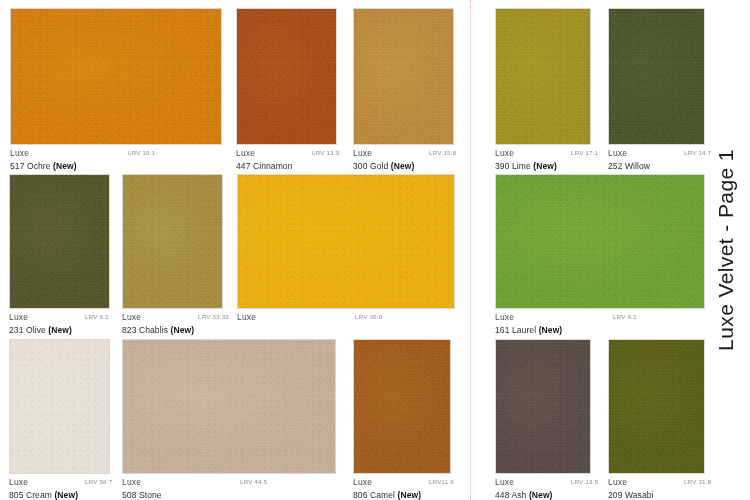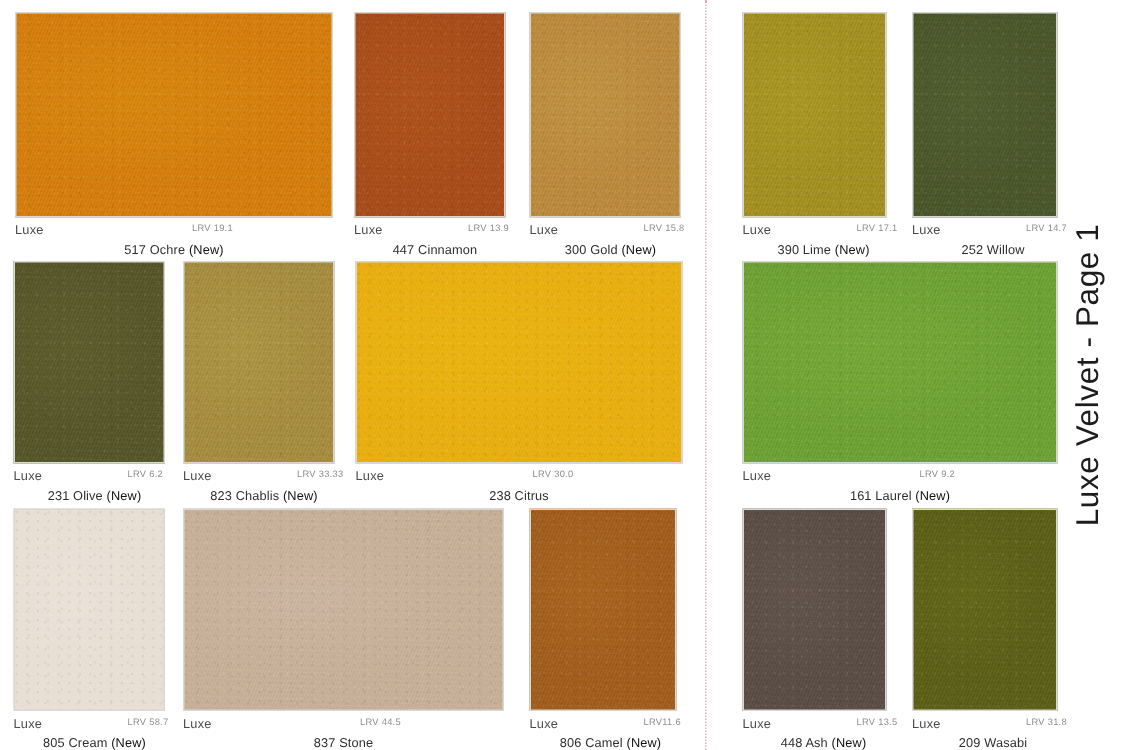--- a/index.html
+++ b/index.html
@@ -16,21 +16,20 @@
     color: #3a3a3a;
     position: relative;
   }
 
   #page {
     position: absolute;
     inset: 0;
     width: 750px;
     height: 500px;
     background: #ffffff;
-    text-align: center;
   }
 
   
   .divider {
     position: absolute;
     top: 0;
     bottom: 0;
     width: 0;
     border-left: 1px dotted #f0a8b4;
   }
@@ -104,21 +103,21 @@
     color: #8d8d8d;
     letter-spacing: .2px;
   }
   .name {
     font-size: 8.5px;
     color: #2e2e2e;
     letter-spacing: .1px;
     margin-top: 1px;
   }
   .name b {
-    font-weight: 400;
+    font-weight: 700;
     color: #111111;
   }
 
   
   .page-title {
     position: absolute;
     right: 4px;
     top: 0;
     height: 500px;
     width: 40px;
@@ -216,21 +215,20 @@
         <div class="name"><span>823 Chablis</span> <b>(New)</b></div>
       </div>
       <div class="cell" style="left: 237px; top: 174px; width: 218px; height: 135px;">
         <div class="chip" style="background: rgb(233, 177, 17);"></div>
       </div>
       <div class="caption" style="left: 237px; top: 312px; width: 218px;">
         <div class="cap-top">
           <div class="brand">Luxe</div>
           <div class="lrv" style="left: 118px;">LRV  30.0</div>
         </div>
-        <div class="name"><span>238 Citrus</span></div>
       </div>
       <div class="cell" style="left: 495px; top: 174px; width: 210px; height: 135px;">
         <div class="chip" style="background: rgb(114, 164, 54);"></div>
       </div>
       <div class="caption" style="left: 495px; top: 312px; width: 210px;">
         <div class="cap-top">
           <div class="brand">Luxe</div>
           <div class="lrv" style="left: 118px;">LRV 9.2</div>
         </div>
         <div class="name"><span>161 Laurel</span> <b>(New)</b></div>
@@ -246,21 +244,21 @@
         <div class="name"><span>805 Cream</span> <b>(New)</b></div>
       </div>
       <div class="cell" style="left: 122px; top: 339px; width: 214px; height: 135px;">
         <div class="chip" style="background: rgb(201, 178, 156);"></div>
       </div>
       <div class="caption" style="left: 122px; top: 477px; width: 214px;">
         <div class="cap-top">
           <div class="brand">Luxe</div>
           <div class="lrv" style="left: 118px;">LRV 44.5</div>
         </div>
-        <div class="name"><span>837 Stone</span></div>
+        <div class="name"><span>508 Stone</span></div>
       </div>
       <div class="cell" style="left: 353px; top: 339px; width: 98px; height: 135px;">
         <div class="chip" style="background: rgb(164, 97, 31);"></div>
       </div>
       <div class="caption" style="left: 353px; top: 477px; width: 108px;">
         <div class="cap-top">
           <div class="brand">Luxe</div>
           <div class="lrv" style="left: 76px;">LRV11.6</div>
         </div>
         <div class="name"><span>806 Camel</span> <b>(New)</b></div>

